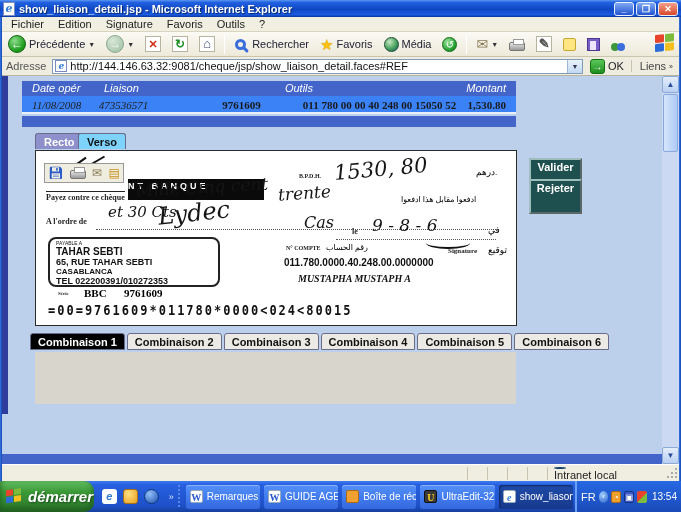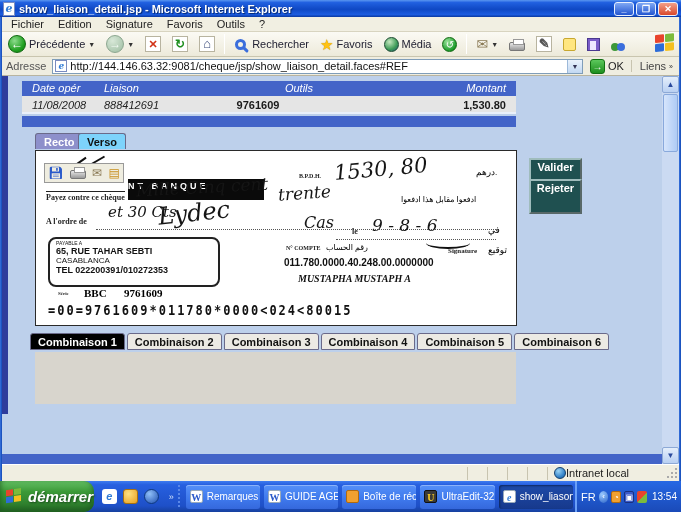--- a/index.html
+++ b/index.html
@@ -67,21 +67,21 @@
   .edge { position:absolute; background:linear-gradient(90deg,#3A74E0,#1148B4); }
   #edge-l { left:0; top:17px; width:2px; height:464px; }
   #edge-r { right:0; top:17px; width:2px; height:464px; }
 
   
   .content { position:absolute; left:2px; top:76px; width:677px; height:388px; background:#BDD0EB; overflow:hidden; }
   .leftstrip { position:absolute; left:0; top:0; width:6px; height:338px; background:#2E3C9C; }
 
   .ltable { position:absolute; left:20px; top:5px; width:494px; }
   .lt-head { display:flex; background:#4364C8; color:#fff; font-style:italic; height:15px; line-height:15px; font-size:11px; }
-  .lt-row { display:flex; background:#e5e5e5; color:#1A1A1A; height:18px; line-height:18px; font-weight:bold; border-bottom:2px solid #EAF0FA; }
+  .lt-row { display:flex; background:#3b82f6; color:#1A1A1A; height:18px; line-height:18px; font-weight:bold; border-bottom:2px solid #EAF0FA;font-family:Liberation Serif, serif; }
   .c1 { width:82px; padding-left:10px; }
   .c2 { width:100px; }
   .c3 { width:108px; text-align:center; }
   .c4 { width:190px; text-align:center; }
   .c5 { flex:1; text-align:right; padding-right:10px; }
   .ital { font-style:italic; font-weight:normal; color:#222; }
   .blueband1 { position:absolute; left:20px; top:40px; width:494px; height:11px; background:#4364C8; }
 
   .vtab { position:absolute; top:57px; height:16px; line-height:16px; padding:0 8px; font-weight:bold; border:1px solid #6A6A8A; border-bottom:none; border-radius:3px 3px 0 0; }
   .vtab-on  { background:#8D90CB; color:#fff; }
@@ -110,21 +110,21 @@
 
   
   .vscroll { position:absolute; right:0; top:0; width:17px; height:388px; background:#CBDAF2; }
   .sb-btn { position:absolute; left:0; width:17px; height:17px; background:linear-gradient(#E4EEFB,#B9D0F2); border:1px solid #8DA9D6; border-radius:2px; color:#2A4A9C; font-size:8px; text-align:center; line-height:15px; }
   .sb-thumb { position:absolute; left:1px; top:18px; width:15px; height:58px; background:linear-gradient(90deg,#D6E5FC,#AECBF5); border:1px solid #89A9DC; border-radius:2px; }
 
   
   .statusbar { position:absolute; left:2px; top:464px; width:677px; height:17px; background:#F0EEE1; border-top:1px solid #fff; display:flex; align-items:center; }
   .st-main { flex:1; height:100%; }
   .st-cell { width:20px; height:13px; border-left:1px solid #C8C4B0; }
-  .st-zone { width:118px; height:13px; border-left:1px solid #C8C4B0; display:flex; align-items:flex-start; gap:0; padding-left:6px; color:#222; }
+  .st-zone { width:118px; height:13px; border-left:1px solid #C8C4B0; display:flex; align-items:flex-start; gap:0; padding-left:6px; color:#222;flex-direction:column; }
   .globe { width:12px; height:12px; border-radius:50%; background:radial-gradient(circle at 35% 30%,#9CD4F4,#3080C8 65%,#1A5088); border:1px solid #14406E; }
   .grip { width:14px; height:14px; background:
     radial-gradient(circle at 3px 11px,#AAA 1px,transparent 1.5px),
     radial-gradient(circle at 7px 11px,#AAA 1px,transparent 1.5px),
     radial-gradient(circle at 11px 11px,#AAA 1px,transparent 1.5px),
     radial-gradient(circle at 7px 7px,#AAA 1px,transparent 1.5px),
     radial-gradient(circle at 11px 7px,#AAA 1px,transparent 1.5px),
     radial-gradient(circle at 11px 3px,#AAA 1px,transparent 1.5px); }
 
   
@@ -260,22 +260,23 @@
 
     <div class="ltable">
       <div class="lt-head">
         <span class="c1">Date opér</span>
         <span class="c2">Liaison</span>
         <span class="c4">Outils</span>
         <span class="c5">Montant</span>
       </div>
       <div class="lt-row">
         <span class="c1 ital">11/08/2008</span>
-        <span class="c2 ital">888412691</span>
+        <span class="c2 ital">473536571</span>
         <span class="c3">9761609</span>
+        <span class="c4">011 780 00 00 40 248 00 15050 52</span>
         <span class="c5">1,530.80</span>
       </div>
     </div>
     <div class="blueband1"></div>
 
     <span class="vtab vtab-on" style="left:33px;">Recto</span>
     <span class="vtab vtab-off" style="left:76px;">Verso</span>
 
     <div class="chequebox">
       <div class="stroke" style="left:40px; top:2px; transform:rotate(55deg);"></div>
@@ -308,22 +309,23 @@
       <span class="script" style="position:absolute; left:336px; top:64px; font-size:17px;">9 - 8 - 6</span>
       <span style="position:absolute; left:452px; top:74px; font-size:9px;">في</span>
       <div class="dotline" style="left:300px; top:88px; width:160px;"></div>
 
       <div class="sigline" style="left:390px; top:86px;"></div>
       <span class="tinylbl" style="position:absolute; left:412px; top:96px; font-size:7px;">Signature</span>
       <span style="position:absolute; left:452px; top:94px; font-size:9px;">توقيع</span>
 
       <div class="payeebox">
         <div style="font-size:5px;">PAYABLE A</div>
+        <div style="font-weight:bold; font-size:10px;">TAHAR SEBTI</div>
         <div style="font-weight:bold; font-size:9px;">65, RUE TAHAR SEBTI</div>
-        <div style="font-weight:normal; font-size:8px;">CASABLANCA</div>
+        <div style="font-weight:bold; font-size:8px;">CASABLANCA</div>
         <div style="font-weight:bold; font-size:9px;">TEL 022200391/010272353</div>
       </div>
 
       <span class="tinylbl" style="position:absolute; left:250px; top:94px; font-size:6px;">N° COMPTE</span>
       <span style="position:absolute; left:290px; top:92px; font-size:8px;">رقم الحساب</span>
       <span style="position:absolute; left:248px; top:106px; font:bold 10px 'Liberation Sans',sans-serif; color:#111;">011.780.0000.40.248.00.0000000</span>
       <span style="position:absolute; left:262px; top:122px; font:bold italic 10px 'Liberation Serif',serif; color:#111;">MUSTAPHA MUSTAPH A</span>
 
       <span class="tinylbl" style="position:absolute; left:22px; top:140px; font-size:5px;">Série</span>
       <span style="position:absolute; left:48px; top:136px; font:bold 11px 'Liberation Serif',serif;">BBC</span>

